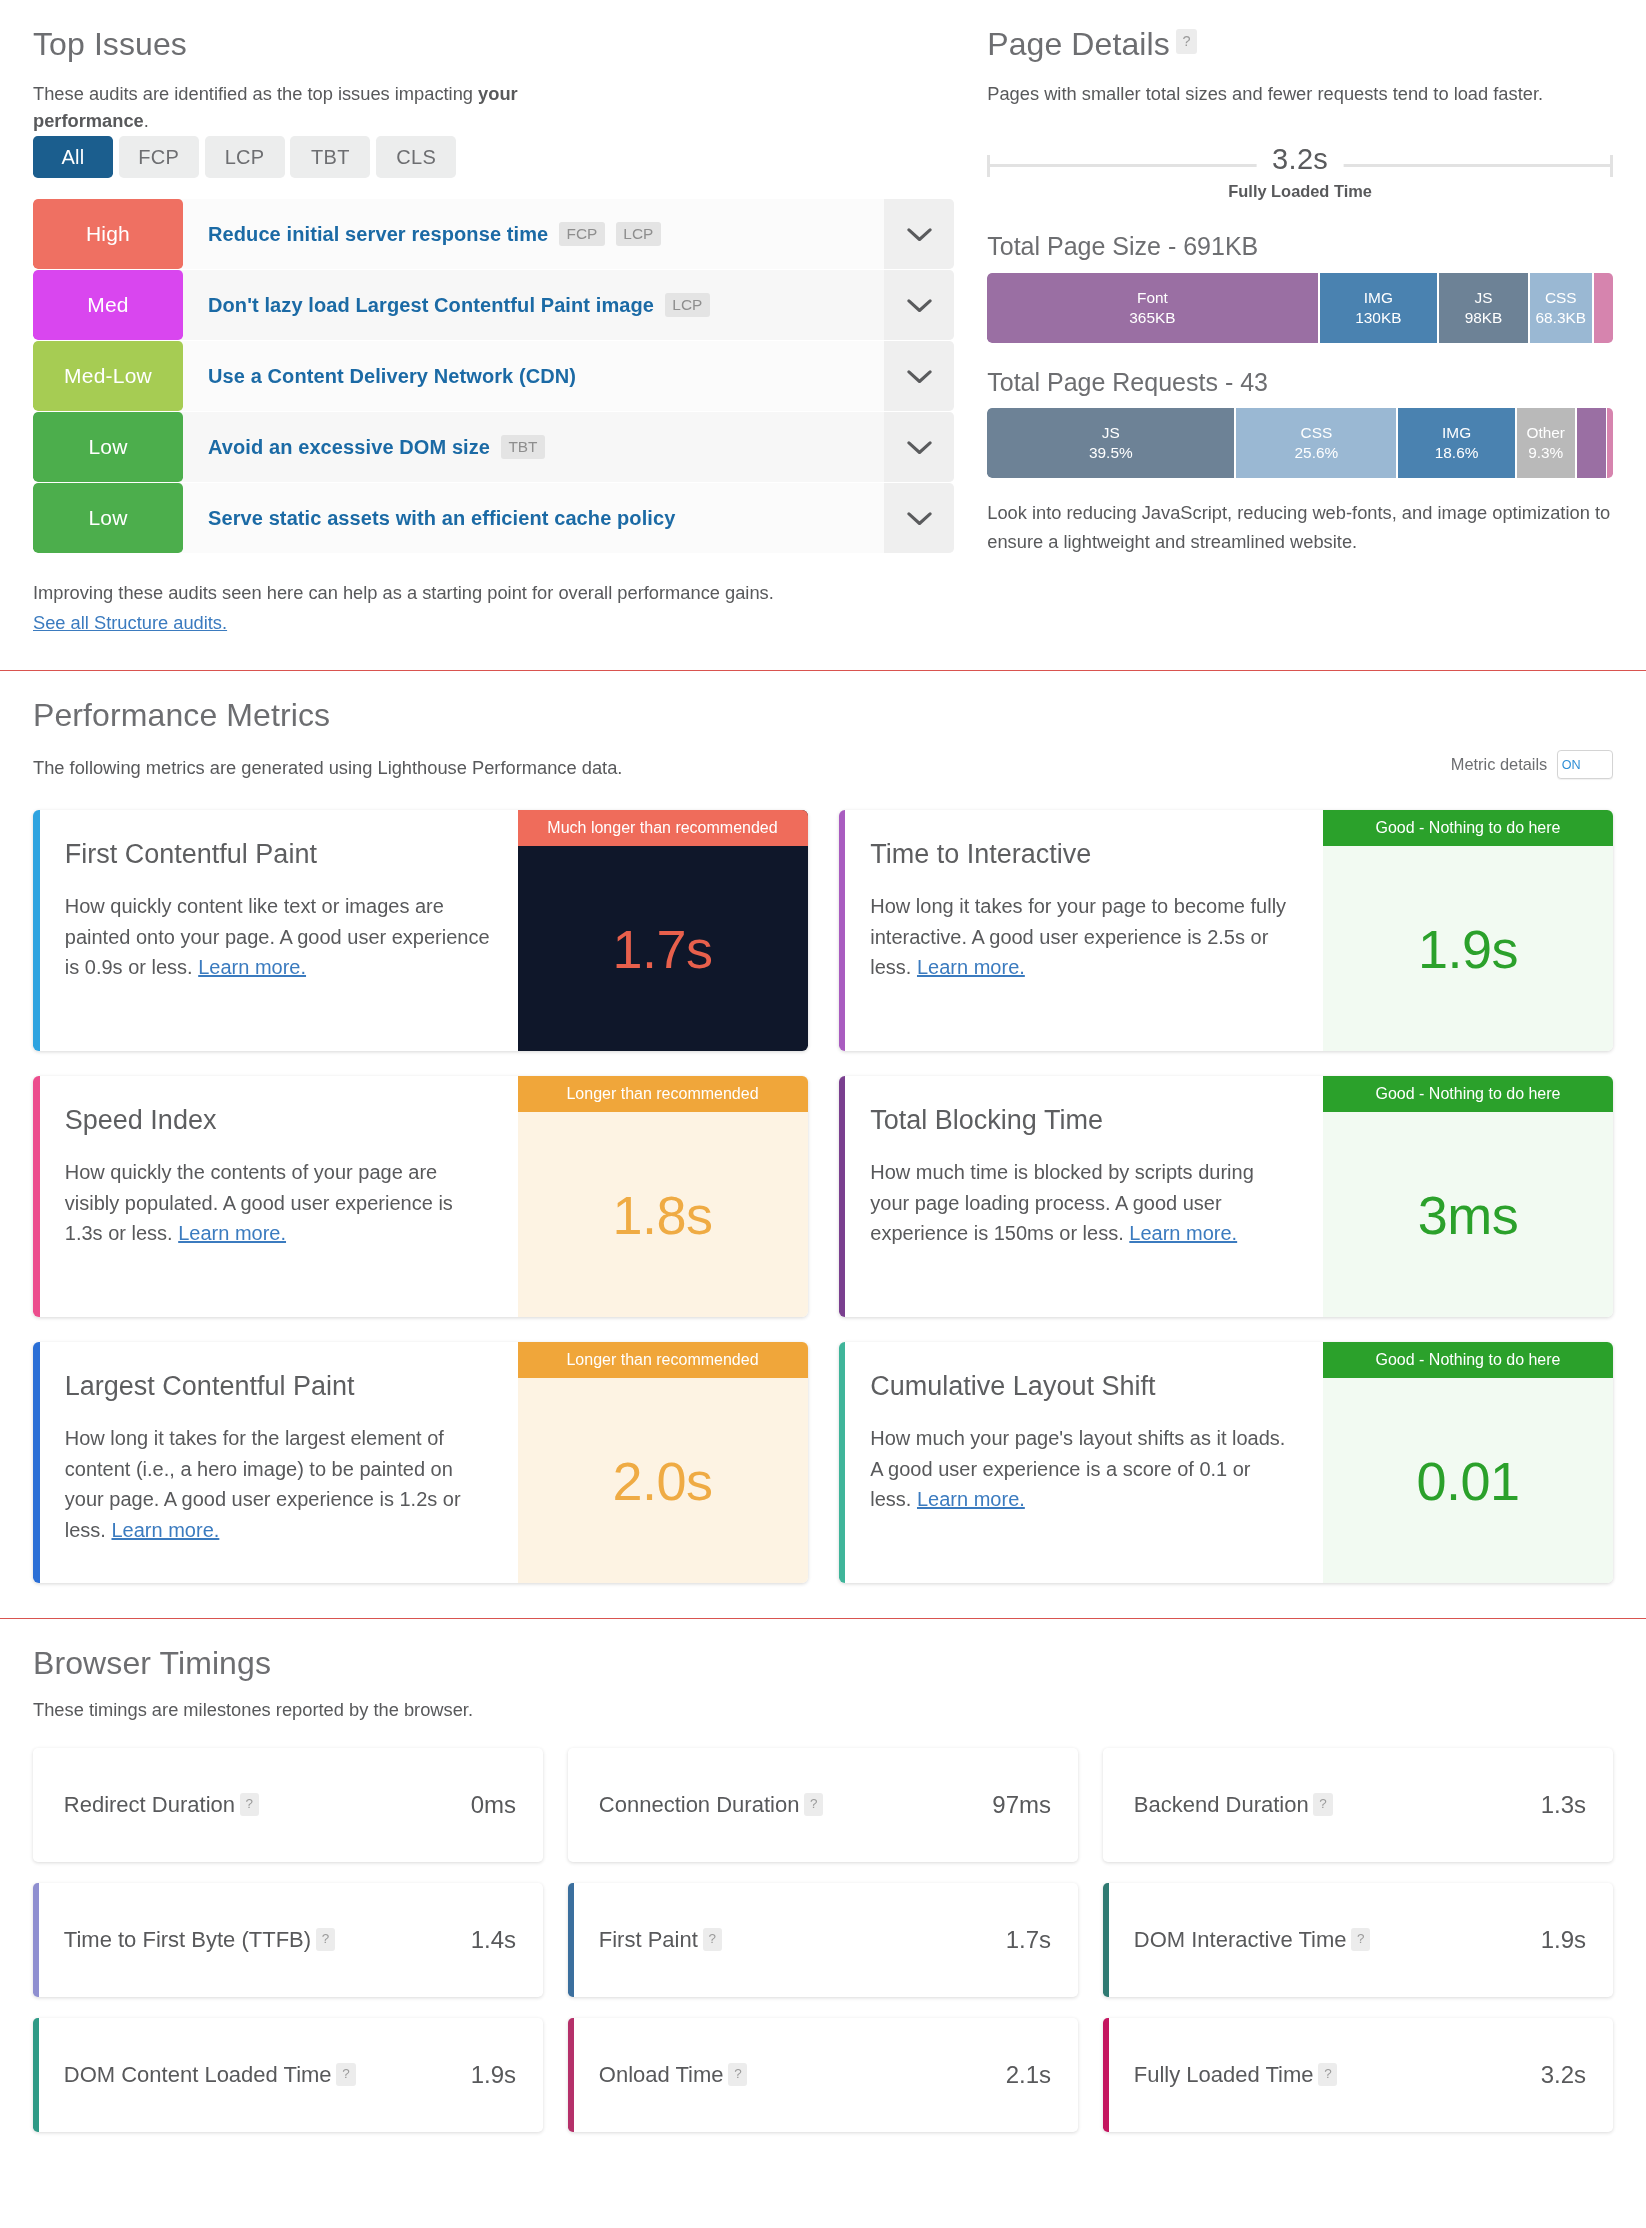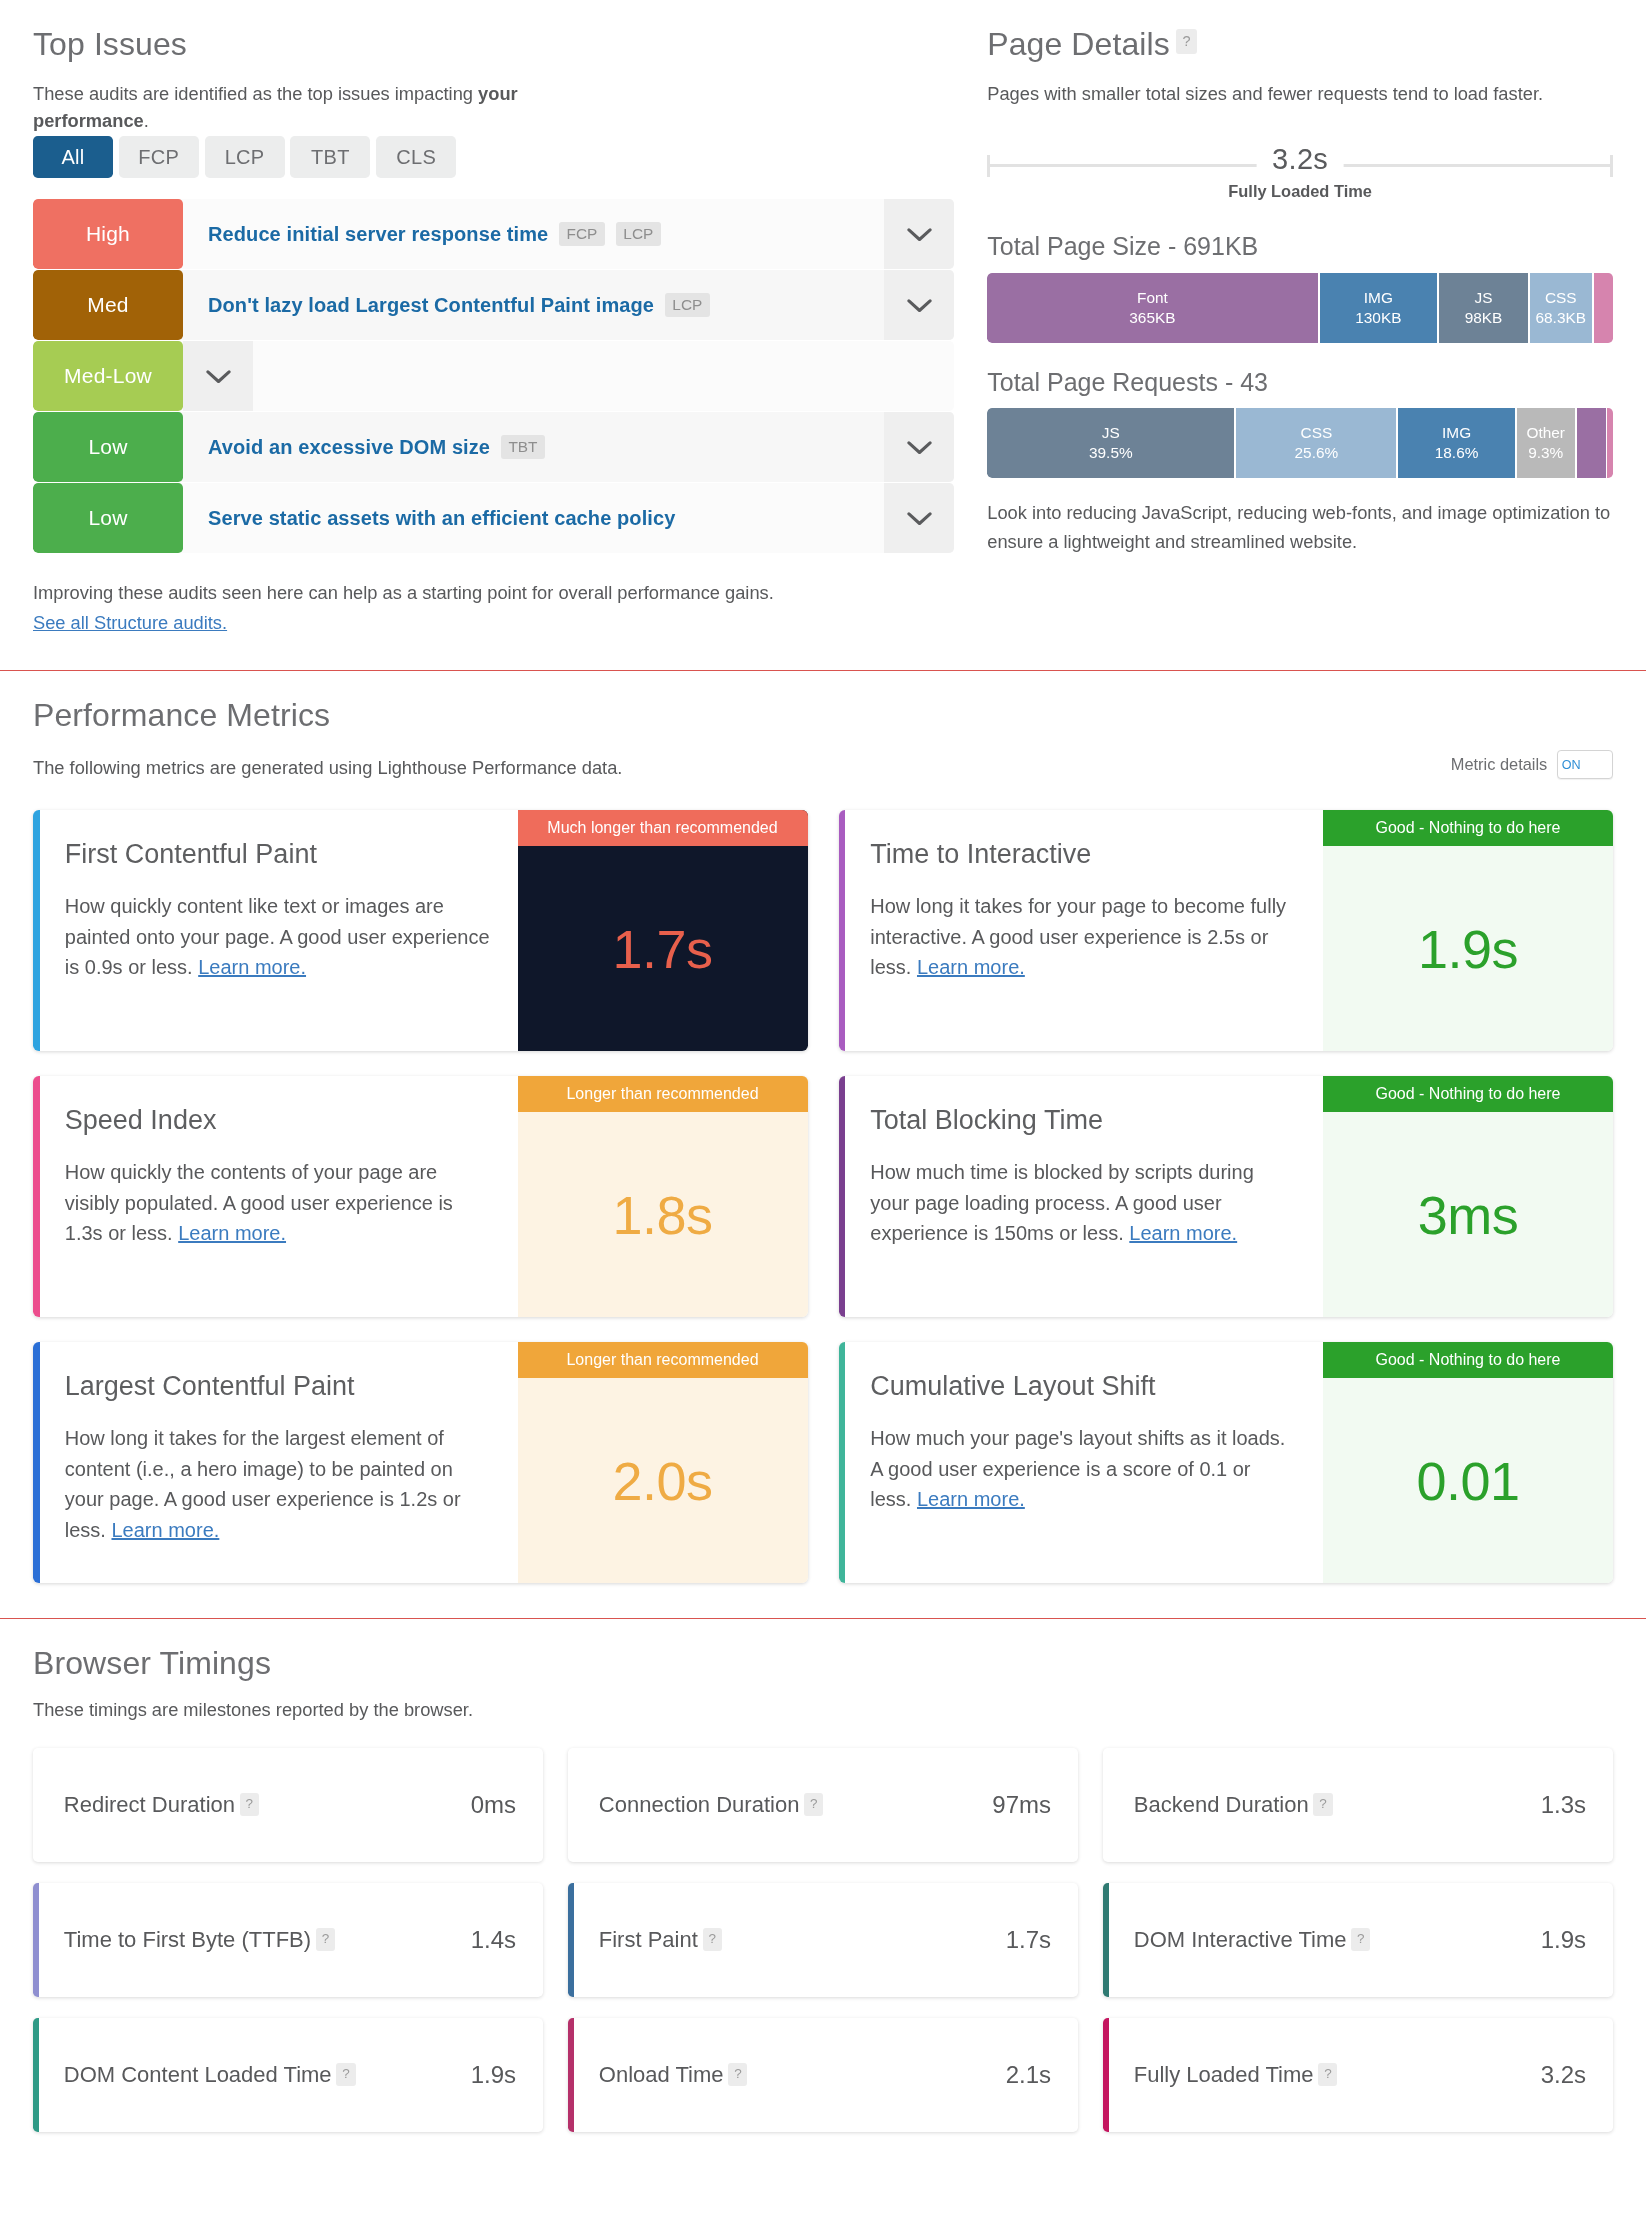--- a/index.html
+++ b/index.html
@@ -266,33 +266,36 @@
               <span class="tag">FCP</span>
               <span class="tag">LCP</span>
             </div>
             <div class="chev">
               <svg width="25" height="15.4" viewBox="0 0 26 16">
                 <path d="M2 3 L13 13 L24 3" fill="none" stroke="#5a5b5d" stroke-width="3.2" stroke-linecap="round" stroke-linejoin="round"></path>
               </svg>
             </div>
           </div>
           <div class="issue-row">
-            <div class="sev" style="background: #a16207;">Med</div>
+            <div class="sev" style="background: #d946ef;">Med</div>
             <div class="issue-mid">
               <span class="issue-title">Don't lazy load Largest Contentful Paint image</span>
               <span class="tag">LCP</span>
             </div>
             <div class="chev">
               <svg width="25" height="15.4" viewBox="0 0 26 16">
                 <path d="M2 3 L13 13 L24 3" fill="none" stroke="#5a5b5d" stroke-width="3.2" stroke-linecap="round" stroke-linejoin="round"></path>
               </svg>
             </div>
           </div>
           <div class="issue-row">
             <div class="sev" style="background: rgb(166, 204, 83);">Med-Low</div>
+            <div class="issue-mid">
+              <span class="issue-title">Use a Content Delivery Network (CDN)</span>
+            </div>
             <div class="chev">
               <svg width="25" height="15.4" viewBox="0 0 26 16">
                 <path d="M2 3 L13 13 L24 3" fill="none" stroke="#5a5b5d" stroke-width="3.2" stroke-linecap="round" stroke-linejoin="round"></path>
               </svg>
             </div>
           </div>
           <div class="issue-row">
             <div class="sev" style="background: rgb(76, 174, 76);">Low</div>
             <div class="issue-mid">
               <span class="issue-title">Avoid an excessive DOM size</span>

